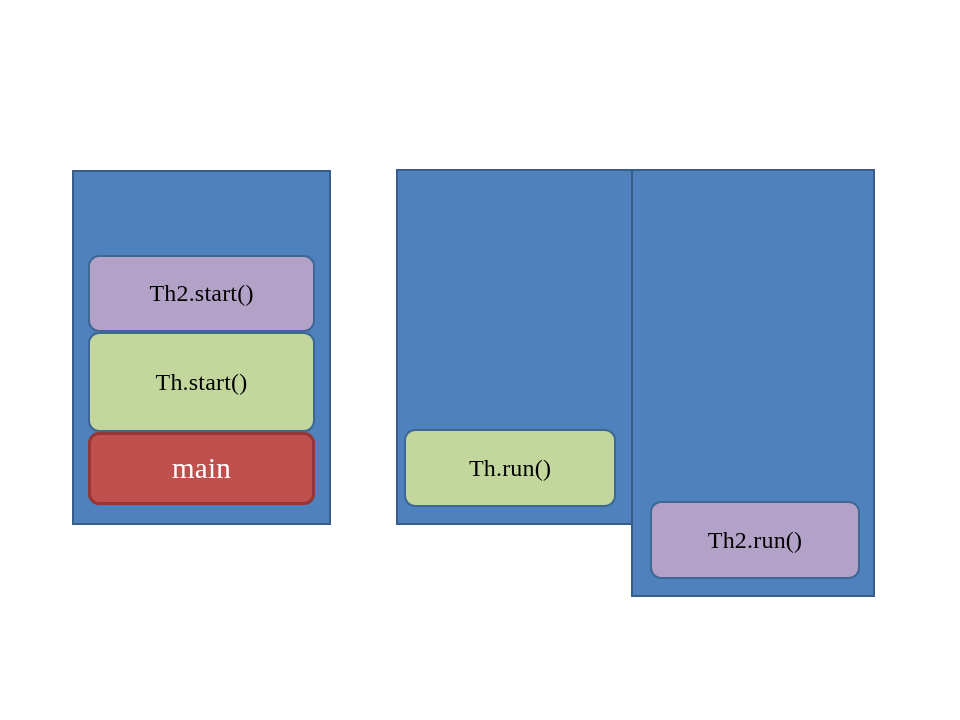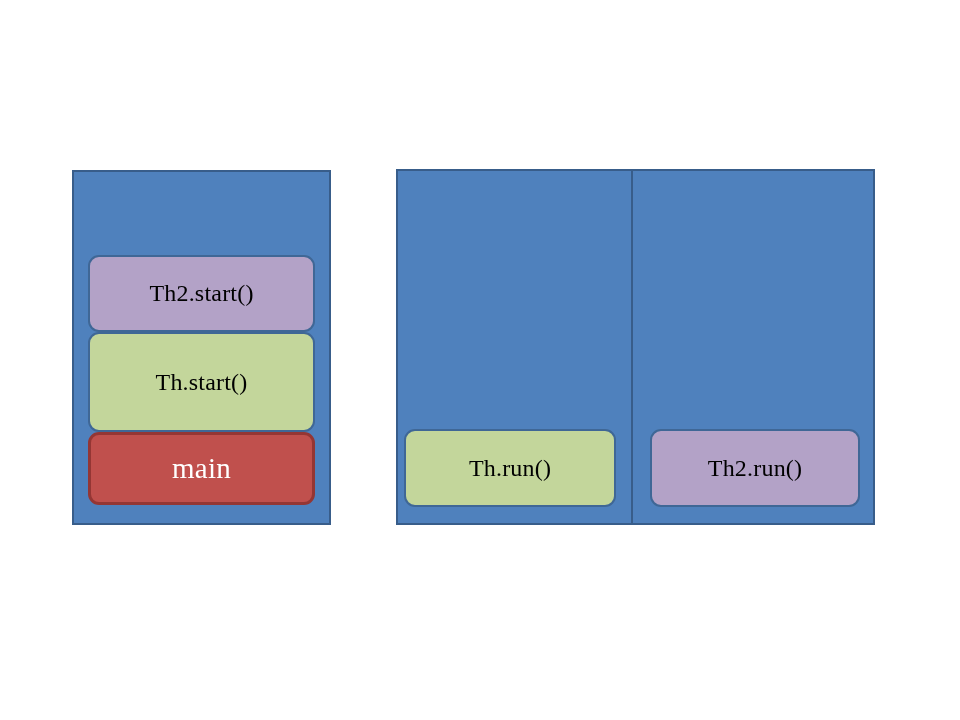--- a/index.html
+++ b/index.html
@@ -37,21 +37,21 @@
     top: 169px;
     width: 242px;
     height: 356px;
     padding: 0 20px 16px 6px;
     margin-left: 36px;
   }
   .panel-3 {
     left: 631px;
     top: 169px;
     width: 244px;
-    height: 356px;
+    height: 428px;
     padding: 0 13px 16px 17px;
   }
   .frame {
     box-sizing: border-box;
     border-radius: 11px;
     display: flex;
     align-items: center;
     justify-content: center;
     flex: 0 0 auto;
     font-size: 24px;

